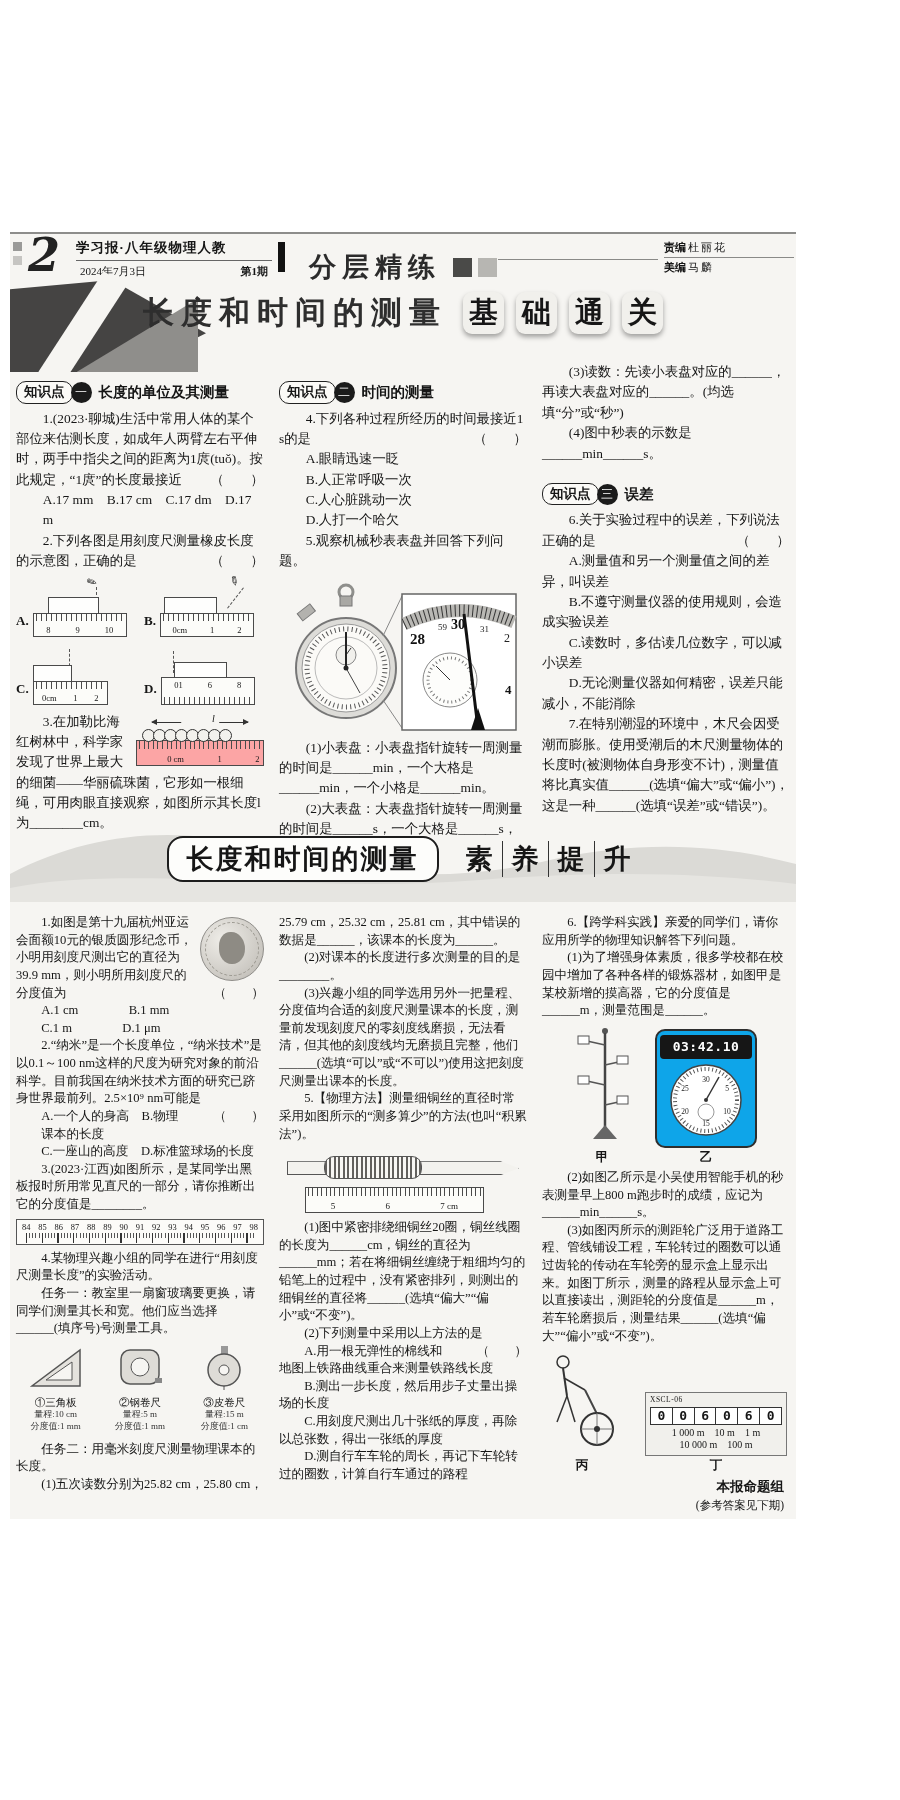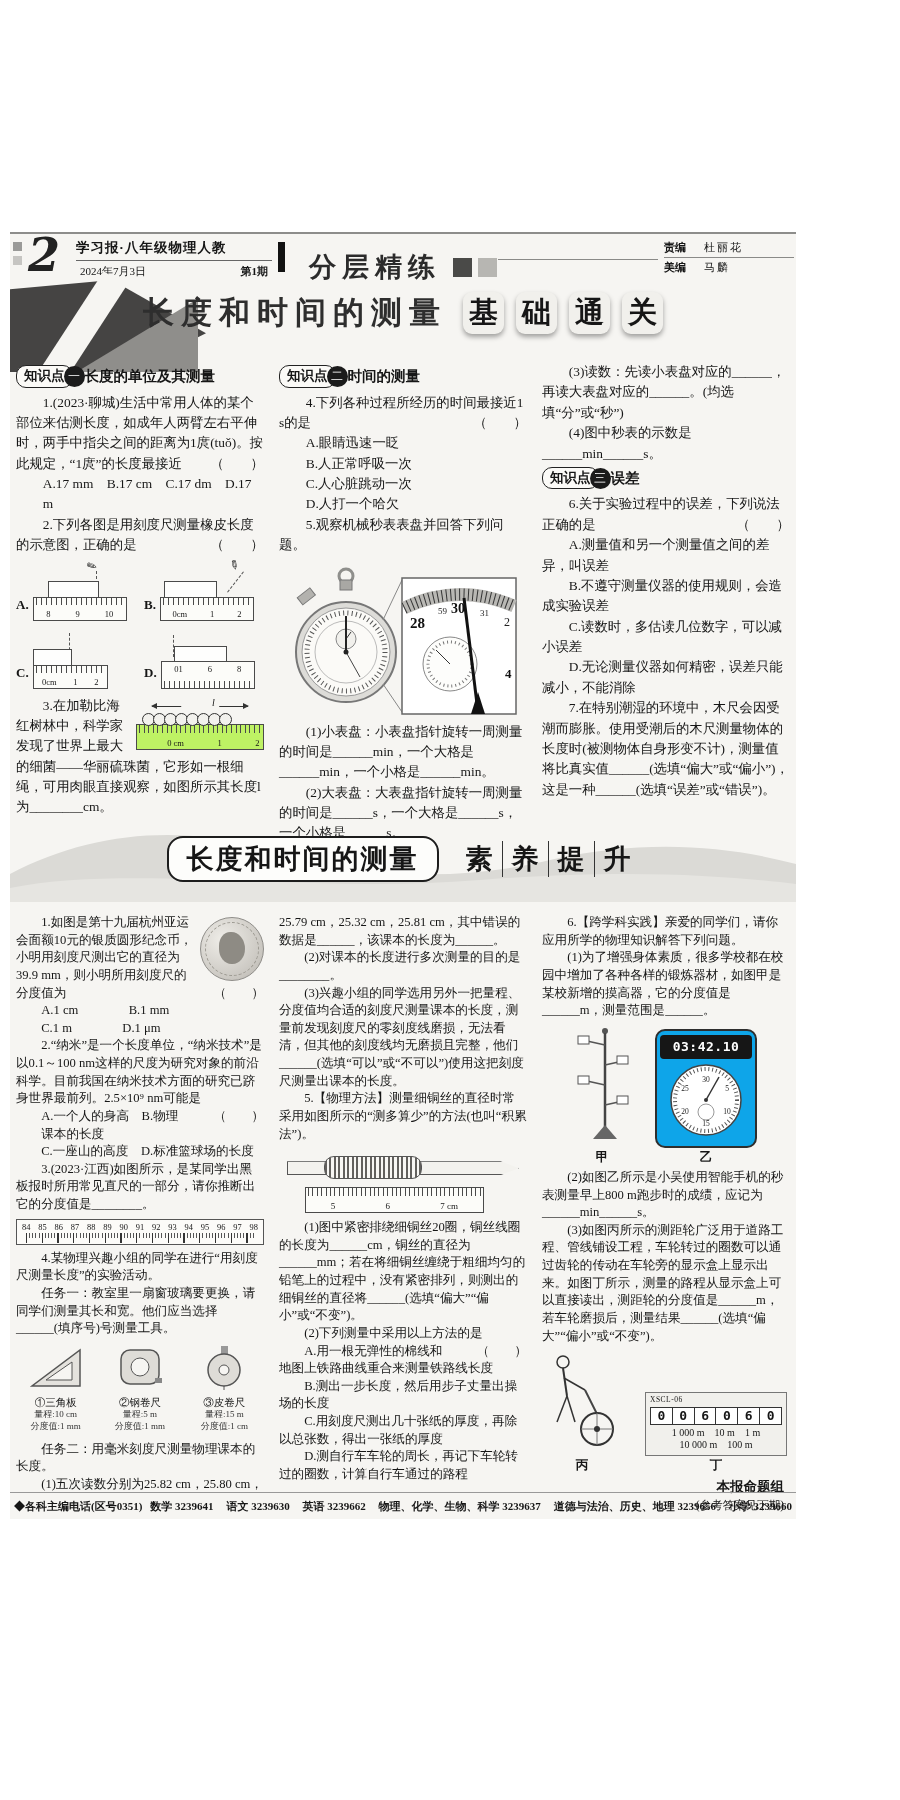--- a/index.html
+++ b/index.html
@@ -15,21 +15,21 @@
   .mast-title{font-family:"Liberation Sans",sans-serif;font-size:13.5px;font-weight:bold;letter-spacing:1px;border-bottom:1px solid #666;padding-bottom:3px;}
   .mast-sub{display:flex;justify-content:space-between;font-size:11px;padding:3px 4px 0;}
   .mast-issue{font-weight:bold;}
   .hdr-bar{position:absolute;left:268px;top:8px;width:7px;height:30px;background:#121212;}
   .hdr-center{position:absolute;left:50%;top:2px;transform:translateX(-50%);display:flex;align-items:center;gap:12px;margin-top:13px;}
   .hdr-ctitle{font-family:"Liberation Sans",sans-serif;font-size:27px;font-weight:600;letter-spacing:6px;color:#2b2b2b;white-space:nowrap;}
   .csq1{width:19px;height:19px;background:#4a4a48;}
   .csq2{width:19px;height:19px;background:#b7b6b2;margin-left:-6px;}
   .hdr-rule{position:absolute;right:138px;top:25px;width:160px;border-top:1px solid #8a8a88;}
   .hdr-editors{position:absolute;right:2px;top:4px;width:130px;font-size:11px;}
-  .ed-row{display:flex;gap:18px;align-items:flex-end;padding:2px 0;}
+  .ed-row{display:flex;gap:2px;align-items:flex-end;padding:2px 0;}
   .ed-row + .ed-row{border-top:1px solid #8a8a88;}
   .ed-label{font-weight:bold;font-family:"Liberation Sans",sans-serif;}
   .ed-name{letter-spacing:2px;}
   
   .deco{position:absolute;top:46px;left:0;width:196px;height:92px;pointer-events:none;}
   .deco .d1{position:absolute;inset:0;background:#454443;clip-path:polygon(0 10%,52% 0,100% 58%,60% 100%,0 100%);}
   .deco .d2{position:absolute;left:34%;top:20%;width:62%;height:80%;background:#8f8e8b;clip-path:polygon(0 100%,100% 0,100% 100%);}
   .deco .d3{position:absolute;left:30%;top:-12%;width:14%;height:130%;background:#f6f5f2;transform:rotate(33deg);}
   
   .s1title{position:absolute;top:58px;left:0;width:100%;display:flex;justify-content:center;align-items:center;gap:16px;}
@@ -49,21 +49,21 @@
   .cols1{top:128px;font-size:13.4px;line-height:1.52;}
   .cols2{top:680px;font-size:12.6px;line-height:1.4;}
   .col{flex:1;min-width:0;}
   p{margin:0;}
   .para{text-indent:2em;}
   .cont{text-indent:0;}
   .opt-line{padding-left:2em;}
   .opt-para{text-indent:2em;}
   .paren{float:right;}
   
-  .kp{display:flex;align-items:center;margin:3px 0 5px;}
+  .kp{display:flex;align-items:center;gap:7px;margin:19px 0 5px;}
   .kp-box{border:1.6px solid #222;border-radius:10px;padding:0 7px;font-weight:700;font-size:13.5px;font-family:"Liberation Sans",sans-serif;background:#fbfaf7;}
   .kp-num{width:21px;height:21px;border-radius:50%;background:#1b1b1b;color:#fff;display:flex;align-items:center;justify-content:center;font-size:12px;margin-left:-9px;font-family:"Liberation Sans",sans-serif;}
   .kp-title{font-weight:700;font-size:14.5px;font-family:"Liberation Sans",sans-serif;}
   
   .fig2{display:grid;grid-template-columns:1fr 1fr;gap:8px 8px;margin:7px 0 5px;}
   .f2cell{display:flex;align-items:flex-end;gap:4px;}
   .f2label{font-size:13px;font-weight:600;padding-bottom:8px;}
   .f2draw{position:relative;width:94px;height:60px;}
   .mr{position:absolute;border:1px solid #4a4a4a;background:#fcfcf9;height:22px;}
   .mr .tk{position:absolute;top:0;left:2px;right:2px;height:7px;background:repeating-linear-gradient(90deg,#4a4a4a 0 1px,transparent 1px 5px);}
@@ -76,21 +76,21 @@
   
   .fig3{float:right;width:128px;margin:3px 0 2px 6px;}
   .f3arrow{position:relative;height:13px;margin:0 16px 0;}
   .f3arrow::before{content:"";position:absolute;left:0;right:0;top:7px;height:1px;background:#333;}
   .f3arrow .ah{position:absolute;top:4.5px;width:0;height:0;border-top:3px solid transparent;border-bottom:3px solid transparent;}
   .f3arrow .ah.l{left:-1px;border-right:6px solid #333;}
   .f3arrow .ah.r{right:-1px;border-left:6px solid #333;}
   .f3l{position:absolute;left:50%;top:-2px;transform:translateX(-50%);font-style:italic;font-size:10px;background:#f6f5f2;padding:0 4px;line-height:1.1;}
   .f3beads{display:flex;margin:1px 8px -2px;position:relative;z-index:1;}
   .bead{width:11px;height:11px;border:1px solid #333;border-radius:50%;background:#f2f1ed;margin-left:-2px;flex:none;}
-  .f3ruler{position:relative;height:24px;border:1px solid #4a4a4a;background:#bef264;}
+  .f3ruler{position:relative;height:24px;border:1px solid #4a4a4a;background:#fca5a5;}
   .f3ruler .tk{position:absolute;top:0;left:2px;right:2px;height:8px;background:repeating-linear-gradient(90deg,#4a4a4a 0 1px,transparent 1px 4.6px);}
   .f3ruler .nums{position:absolute;bottom:1px;left:0;right:0;display:flex;justify-content:space-around;font-size:8.5px;line-height:1;}
   
   .figsw{display:flex;justify-content:center;margin:4px 0;}
   
   .coin{float:right;width:62px;height:62px;border-radius:50%;border:1px solid #8f8d89;background:radial-gradient(circle at 35% 35%,#efede8,#c9c6c0 72%,#b2afa8);margin:3px 0 2px 6px;position:relative;}
   .coin::before{content:"";position:absolute;inset:4px;border:1px dashed #9a978f;border-radius:50%;}
   .coin::after{content:"";position:absolute;left:18px;top:14px;width:26px;height:32px;background:#8e8b84;border-radius:45% 55% 50% 50%;}
   
   .bigruler{margin:5px 0;border:1.2px solid #555;background:#fcfbf8;padding:3px 5px 0;}
@@ -550,25 +550,14 @@
           <div class="figlabel">丁</div>
         </div>
       </div>
       <div class="closing">
         <div class="c1">本报命题组</div>
         <div class="c2">(参考答案见下期)</div>
       </div>
     </div>
   </div>
 
-  <div class="pfooter">
-    <span class="lead">◆各科主编电话(区号0351)</span>
-    <span class="fitems">
-        <span class="fitem">数学 3239641</span>
-        <span class="fitem">语文 3239630</span>
-        <span class="fitem">英语 3239662</span>
-        <span class="fitem">物理、化学、生物、科学 3239637</span>
-        <span class="fitem">道德与法治、历史、地理 3239656</span>
-        <span class="fitem">小学 3239660</span>
-      </span>
-  </div>
 
 </div>
 
 </body></html>

